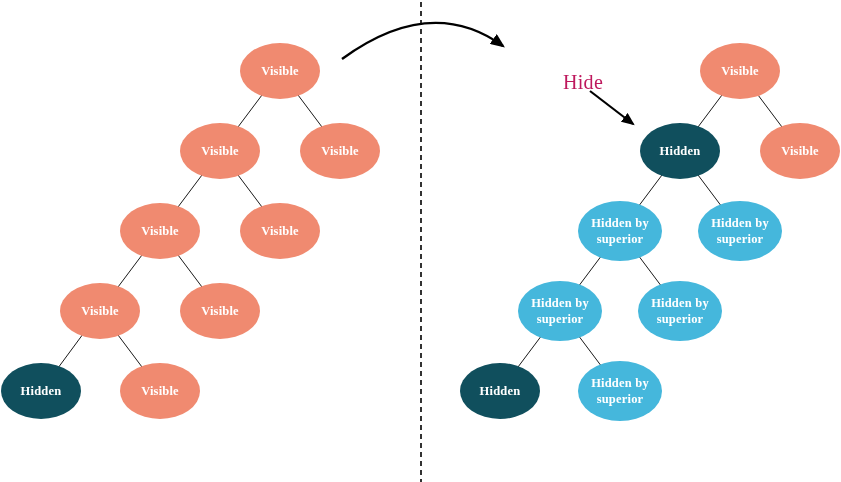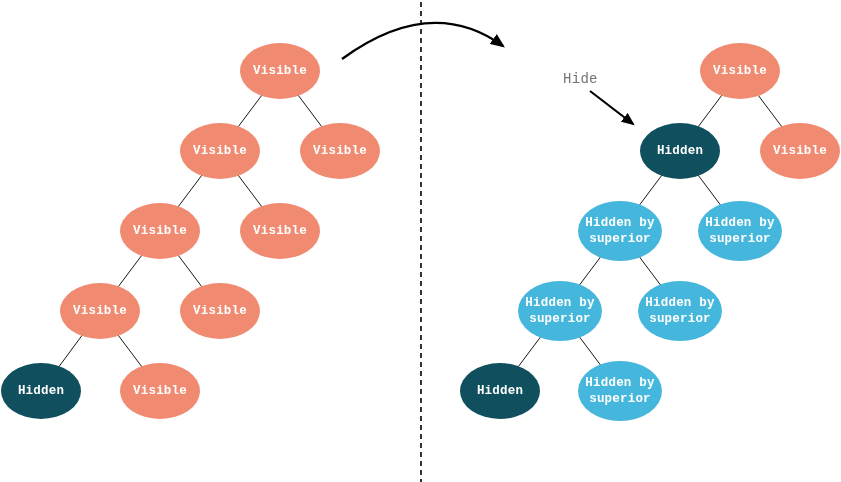--- a/index.html
+++ b/index.html
@@ -6,21 +6,21 @@
     margin: 0;
     padding: 0;
     background: #ffffff;
   }
   .canvas {
     position: relative;
     width: 841px;
     height: 482px;
     background: #ffffff;
     overflow: hidden;
-    font-family: Liberation Mono, monospace;
+    font-family: Liberation Serif, serif;
   }
   svg.layer {
     position: absolute;
     left: 0;
     top: 0;
   }
   .nodes-layer {
     position: absolute;
     left: 0;
     top: 0;
@@ -42,22 +42,22 @@
     letter-spacing: 0.2px;
   }
   .node span {
     display: block;
     white-space: nowrap;
   }
   .hide-label {
     position: absolute;
     left: 563px;
     top: 71px;
-    color: #737373;
-    font-size: 14px;
+    color: #be185d;
+    font-size: 20px;
     font-weight: 500;
     letter-spacing: 0.3px;
   }
 </style>
 </head>
 <body>
 
 <div class="canvas">
 
   <svg class="layer" width="841" height="482" viewBox="0 0 841 482">

